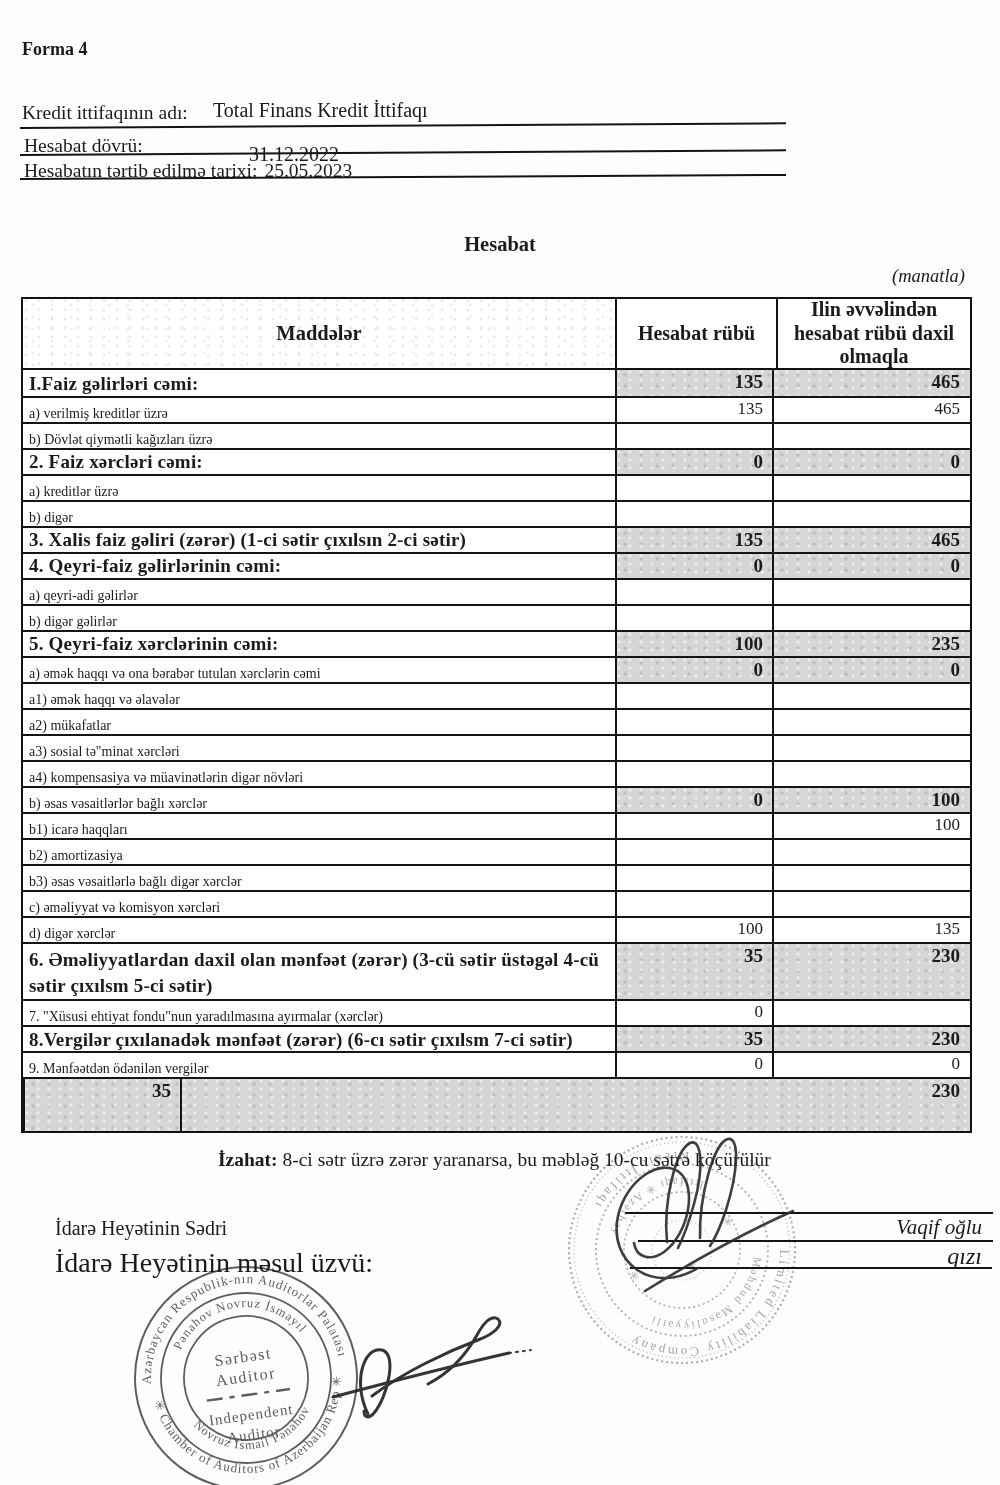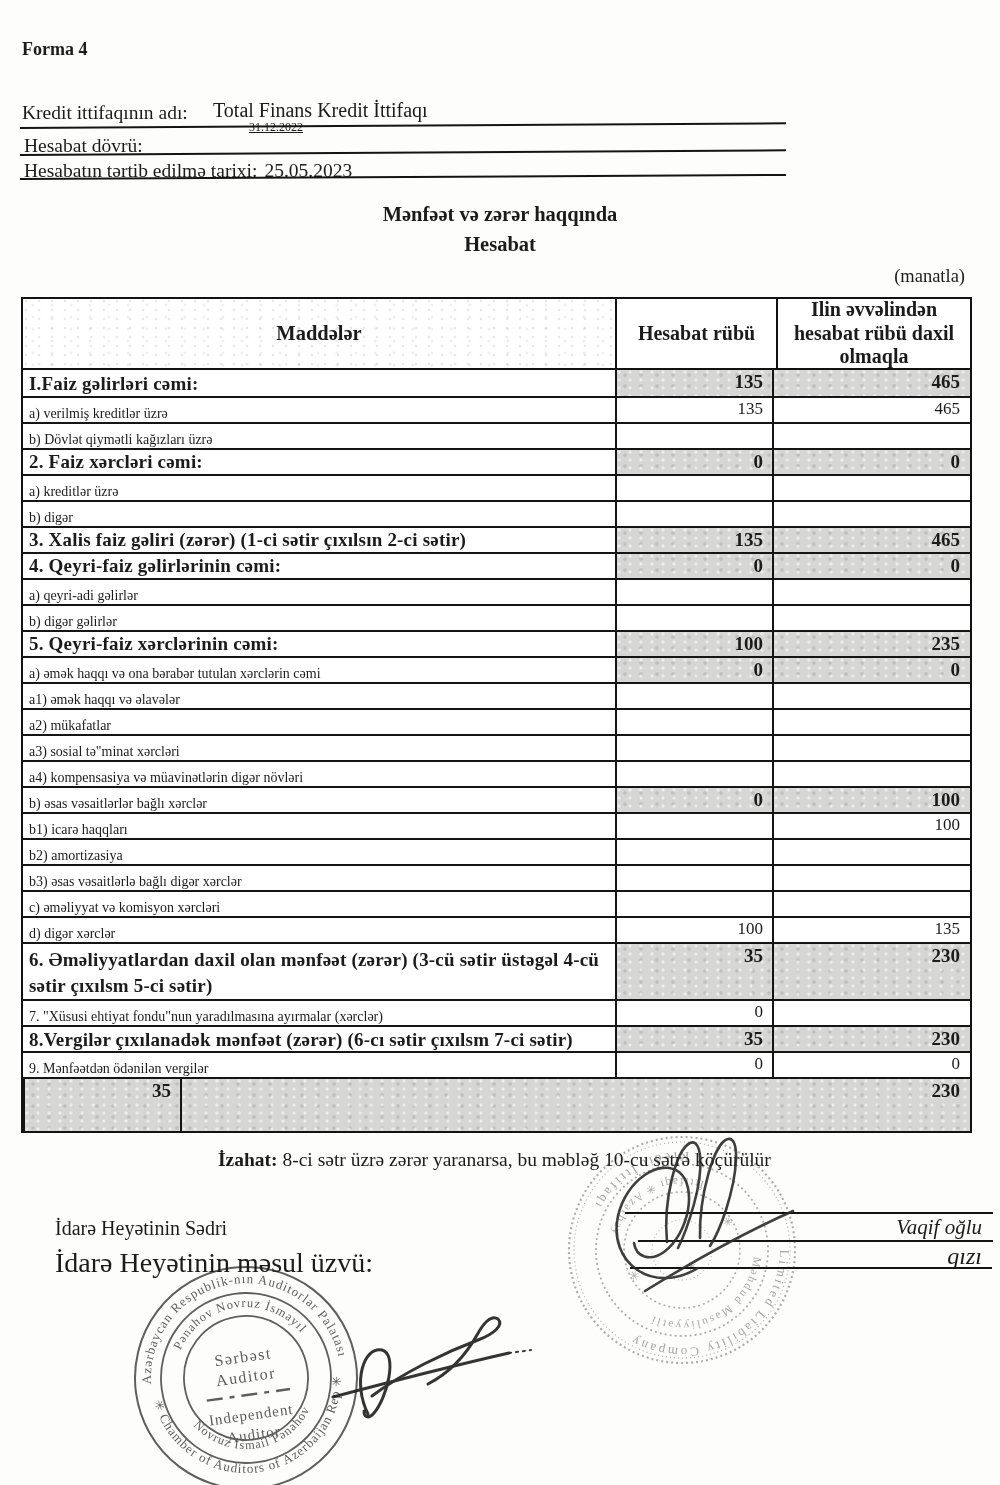--- a/index.html
+++ b/index.html
@@ -10,26 +10,26 @@
   }
   .abs{position:absolute;}
   .b{font-weight:bold;}
   .rule{position:absolute; height:0; border-top:2.6px solid #141414; transform-origin:left center;}
 
   
   .forma{left:22px; top:39px; font-size:18px;}
   .f1l{left:22px; top:102px; font-size:19.5px;}
   .f1v{left:213px; top:99px; font-size:20px;}
   .f2l{left:24px; top:135px; font-size:19.5px;}
-  .f2v{left:249px; top:120px; font-size:12px;text-decoration:underline;}
+  .f2v{left:249px; top:143px; font-size:20px;}
   .f3{left:24px; top:160px; font-size:19.5px; display:flex; gap:7px;}
 
   .title-wrap{left:0; top:203px; width:1000px; text-align:center; font-size:20.5px; font-weight:bold;}
   .title2{left:0; top:233px; width:1000px; text-align:center; font-size:20.5px; font-weight:bold;}
-  .manat{left:765px; top:266px; width:200px; text-align:right; font-size:18.5px; }
+  .manat{left:765px; top:266px; width:200px; text-align:right; font-size:18.5px; font-style:italic;}
 
   
   .ptable{
     position:absolute; left:21px; top:297px; width:951px;
     border:2.6px solid #121212; box-sizing:border-box; background:#fff;
   }
   .thead{display:flex; border-bottom:2.6px solid #121212; height:71px; box-sizing:border-box;}
   .th1{width:592px; display:flex; align-items:center; justify-content:center;
        font-size:20.5px; font-weight:bold;}
   .th2{width:159px; border-left:2.2px solid #121212; border-right:2.2px solid #121212;
@@ -143,21 +143,20 @@
   <div class="abs f2l">Hesabat dövrü:</div>
   <div class="abs f2v">31.12.2022</div>
   <div class="rule" style="left:20px; top:154px; width:766px; transform:rotate(-0.35deg);"></div>
 
   <div class="abs f3">
     <span>Hesabatın tərtib edilmə tarixi:</span>
     <span>25.05.2023</span>
   </div>
   <div class="rule" style="left:20px; top:178px; width:766px; transform:rotate(-0.3deg);"></div>
 
-  <div class="abs title-wrap">Mənfəət və zərər haqqında</div>
   <div class="abs title2">Hesabat</div>
   <div class="abs manat">(manatla)</div>
 
   <div class="ptable">
     <div class="thead">
       <div class="th1 speckle">Maddələr</div>
       <div class="th2">Hesabat rübü</div>
       <div class="th3">Ilin əvvəlindən hesabat rübü daxil olmaqla</div>
     </div>
 

